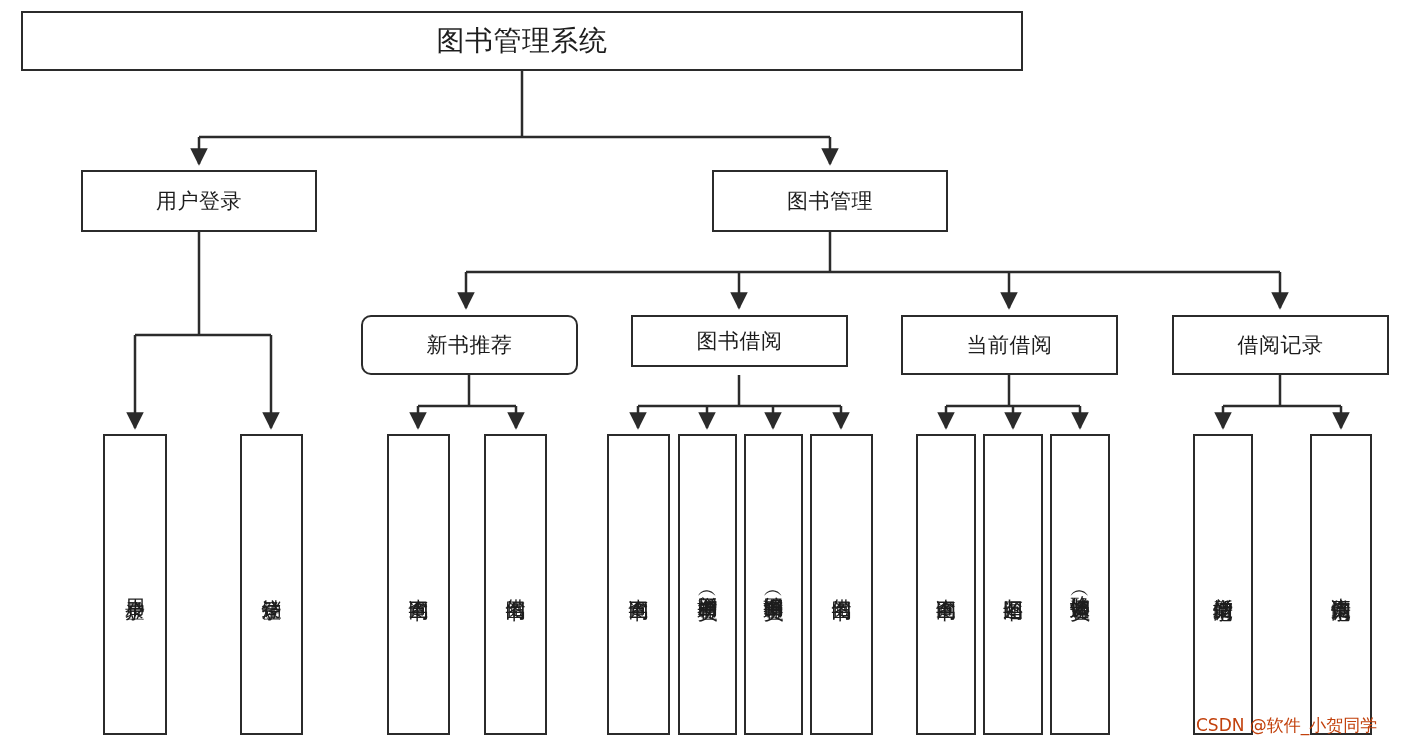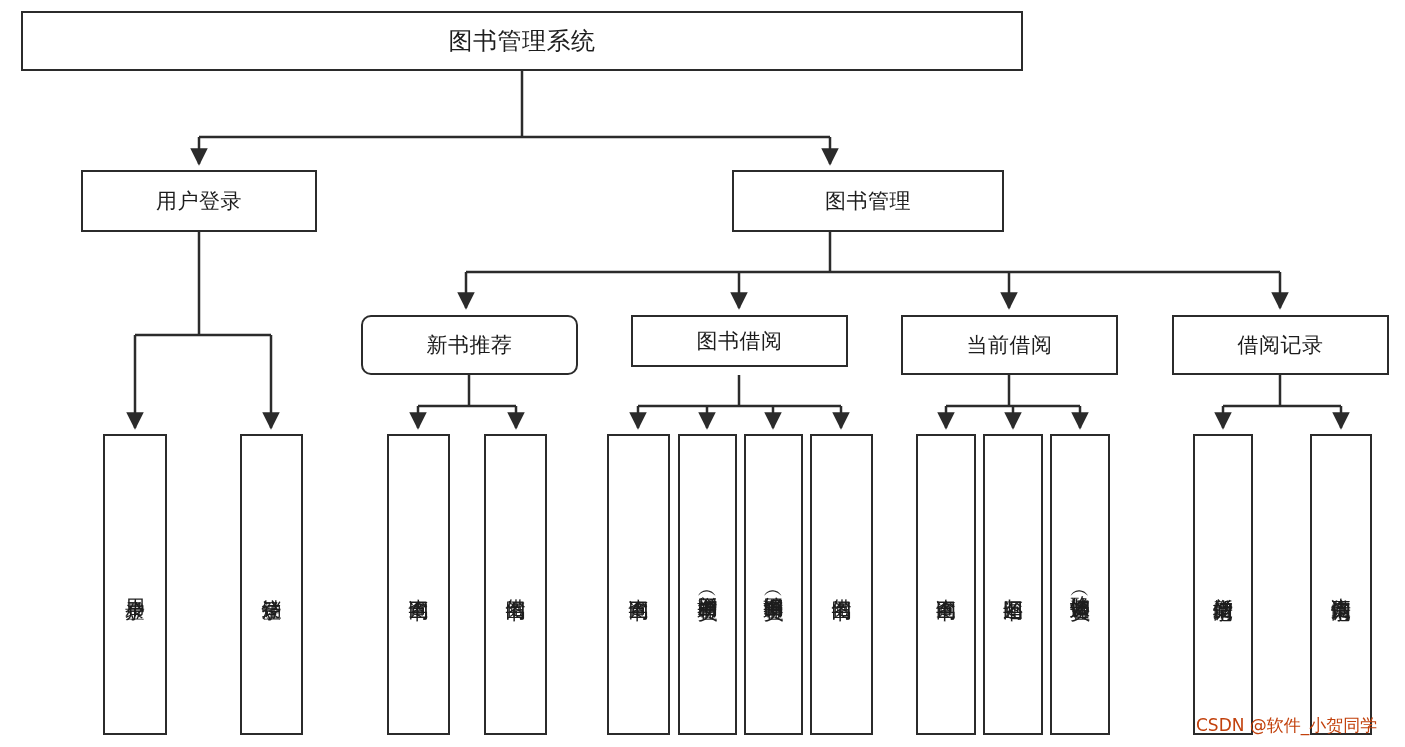--- a/index.html
+++ b/index.html
@@ -48,21 +48,21 @@
     font-size: 21px;
   }
   .node.vert .label {
     writing-mode: vertical-rl;
     text-orientation: upright;
     font-size: 20px;
     letter-spacing: 1px;
     line-height: 1.05;
   }
   .node.root .label {
-    font-size: 24px;
+    font-size: 28px;
   }
   .watermark {
     position: absolute;
     left: 1196px;
     top: 714px;
     font-size: 17px;
     color: #c2410c;
     white-space: nowrap;
     font-family: "DejaVu Sans", "Liberation Sans", sans-serif;
   }
@@ -122,21 +122,21 @@
     </g>
   </svg>
 
   <div class="node horiz root" id="node-root" style="left: 21px; top: 11px; width: 1002px; height: 60px;">
     <span class="label">图书管理系统</span>
   </div>
 
   <div class="node horiz" id="node-l2-0" style="left: 81px; top: 170px; width: 236px; height: 62px;">
     <span class="label">用户登录</span>
   </div>
-  <div class="node horiz" id="node-l2-1" style="left: 712px; top: 170px; width: 272px; height: 62px; margin-left: 20px;">
+  <div class="node horiz" id="node-l2-1" style="left: 712px; top: 170px; width: 236px; height: 62px;">
     <span class="label">图书管理</span>
   </div>
 
   <div class="node horiz" id="node-l3-0" style="left: 361px; top: 315px; width: 217px; height: 60px; border-radius: 10px;">
     <span class="label">新书推荐</span>
   </div>
   <div class="node horiz" id="node-l3-1" style="left: 631px; top: 315px; width: 217px; height: 52px;">
     <span class="label">图书借阅</span>
   </div>
   <div class="node horiz" id="node-l3-2" style="left: 901px; top: 315px; width: 217px; height: 60px;">

